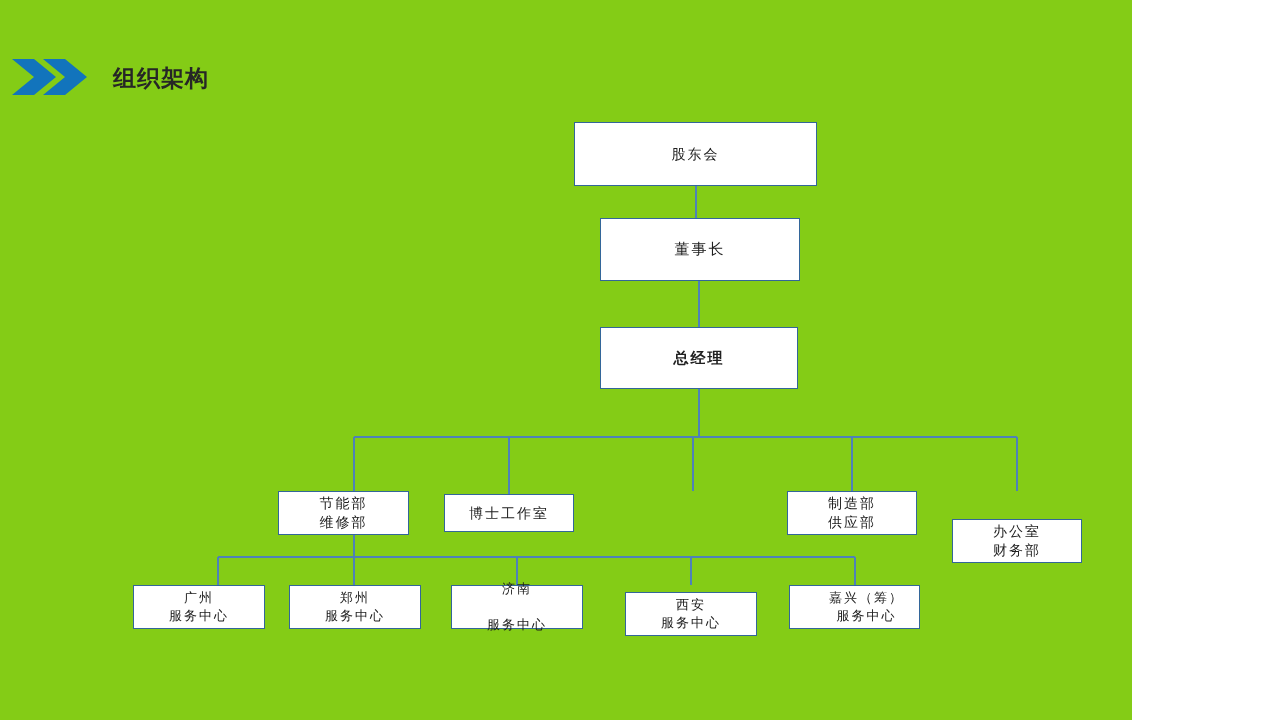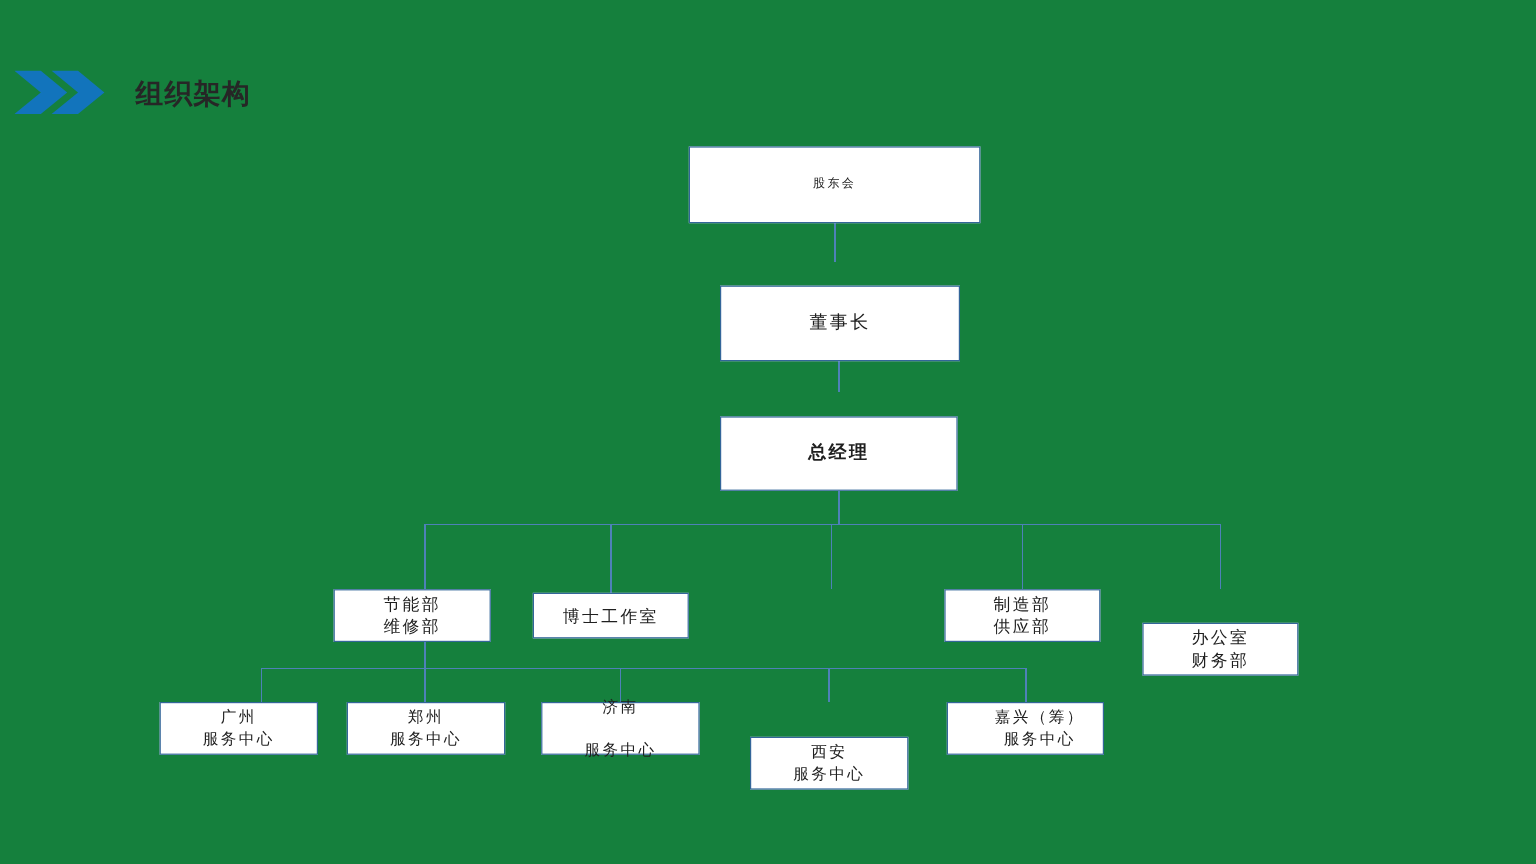--- a/index.html
+++ b/index.html
@@ -2,23 +2,23 @@
 <html><head>
 <meta charset="utf-8">
 <style>
   html, body {
     margin: 0;
     padding: 0;
     background: #ffffff;
   }
   #slide {
     position: relative;
-    width: 1280px;
+    width: 1132px;
     height: 720px;
-    background: #15803d;
+    background: #84cc16;
     overflow: hidden;
     font-family: "Liberation Sans", "DejaVu Sans", sans-serif;
   }
 
   
   #header {
     position: absolute;
     left: 0;
     top: 0;
     width: 1280px;
@@ -72,42 +72,42 @@
     color: #202020;
     text-align: center;
     letter-spacing: 2px;
     white-space: nowrap;
   }
   .node .line1, .node .line2 {
     display: block;
     line-height: 1.35;
   }
 
-  .lvl-top    { font-size: 10px; }
-  .lvl-mid    { font-size: 15px; margin-top: 20px; }
+  .lvl-top    { font-size: 14px; }
+  .lvl-mid    { font-size: 15px; }
   .lvl-dept   { font-size: 14px; }
   .lvl-branch { font-size: 13px; }
 
   
   #node-shareholders { left: 574px; top: 122px; width: 243px; height: 64px; }
   #node-chairman     { left: 600px; top: 218px; width: 200px; height: 63px; }
   #node-gm           { left: 600px; top: 327px; width: 198px; height: 62px; font-weight: bold; }
 
   
   #node-dept-0 { left: 278px; top: 491px; width: 131px; height: 44px; }
   #node-dept-1 { left: 444px; top: 494px; width: 130px; height: 38px; }
   #node-dept-2 { left: 628px; top: 491px; width: 130px; height: 44px; }
   #node-dept-3 { left: 787px; top: 491px; width: 130px; height: 44px; }
   #node-dept-4 { left: 952px; top: 491px; width: 130px; height: 44px; margin-top: 28px; }
 
   
   #node-branch-0 { left: 133px; top: 585px; width: 132px; height: 44px; }
   #node-branch-1 { left: 289px; top: 585px; width: 132px; height: 44px; }
   #node-branch-2 { left: 451px; top: 585px; width: 132px; height: 44px; gap: 18px; }
-  #node-branch-3 { left: 625px; top: 614px; width: 132px; height: 44px; }
+  #node-branch-3 { left: 625px; top: 592px; width: 132px; height: 44px; }
   #node-branch-4 { left: 789px; top: 585px; width: 131px; height: 44px; padding-left: 24px; }
 </style>
 </head>
 <body>
 
 <div id="slide">
 
   <div id="header">
     <svg id="chevron-icon" viewBox="0 0 76 40">
       <polygon points="0,2 22,2 44,20 22,38 0,38 22,20" fill="#1274BC"></polygon>

